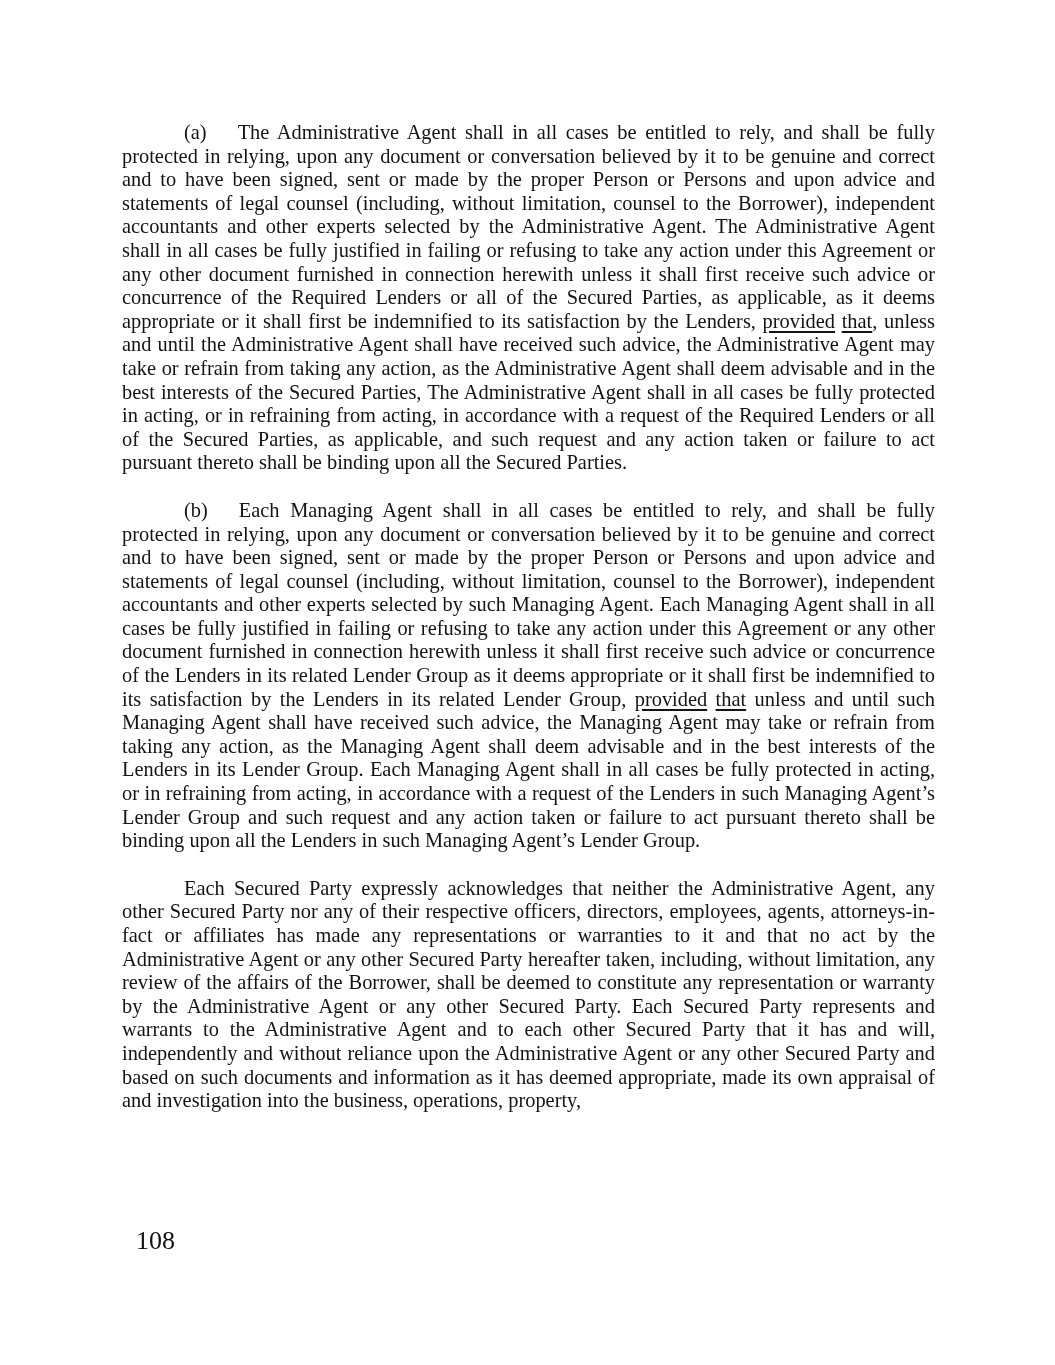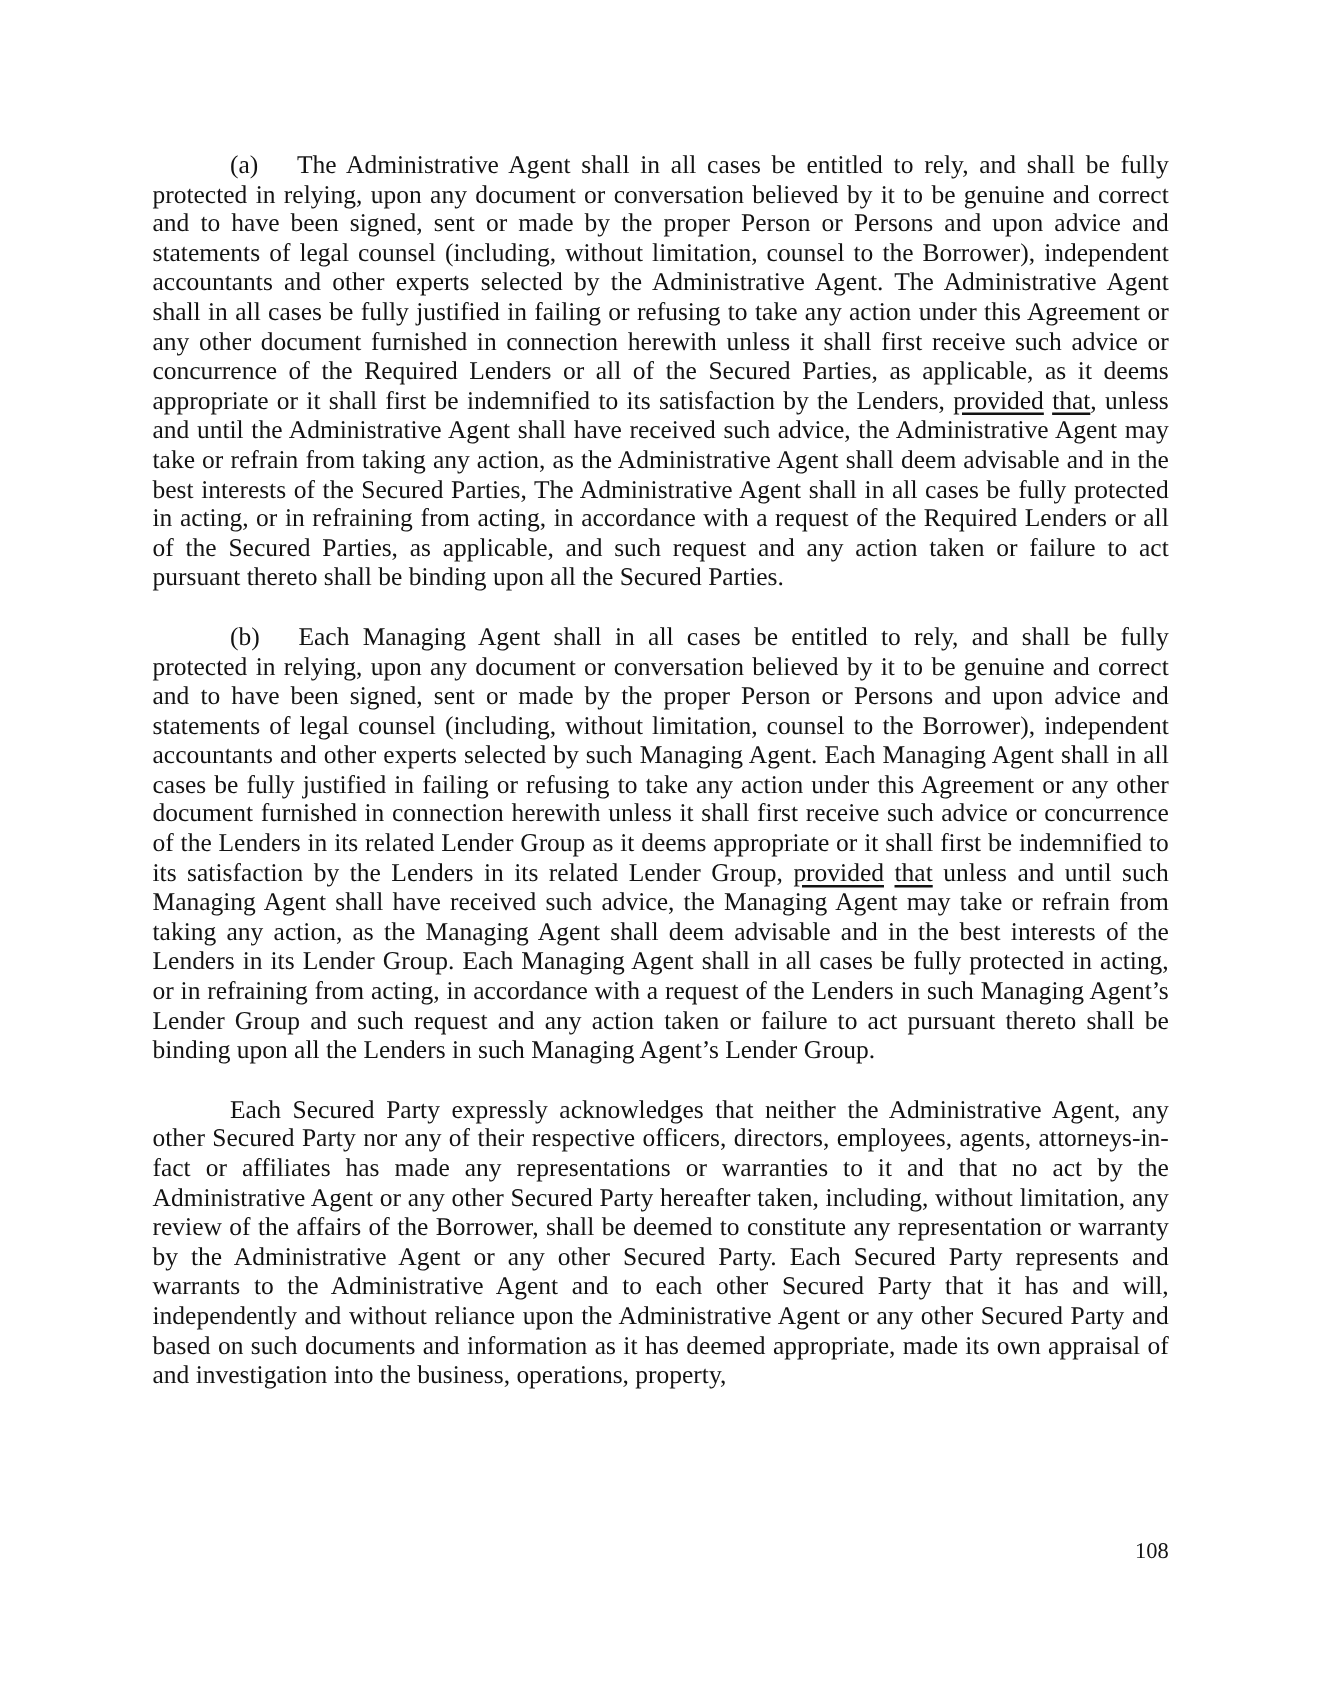--- a/index.html
+++ b/index.html
@@ -38,25 +38,25 @@
     font-size: 20.2px;
     line-height: 23.6px;
     font-weight: bold;
     text-align: justify;
     text-indent: 62px;
   }
   .u { text-decoration: underline; text-underline-offset: 3px; }
   .heading-title { text-decoration: underline; text-underline-offset: 3px; }
   .page-number {
     position: absolute;
-    left: 122px;
+    left: 136px;
     width: 813px;
     top: 1229px;
-    text-align: right;
-    font-size: 18px;
+    text-align: left;
+    font-size: 26px;
     line-height: 23.6px;
   }
 </style>
 </head>
 <body>
 
 <div class="page">
   <div class="content">
 
     <p class="body-para"><span>(a)</span><span class="label-gap"></span><span>The Administrative Agent shall in all cases be entitled to rely, and shall be fully protected in relying, upon any document or conversation believed by it to be genuine and correct and to have been signed, sent or made by the proper Person or Persons and upon advice and statements of legal counsel (including, without limitation, counsel to the Borrower), independent accountants and other experts selected by the Administrative Agent.  The Administrative Agent shall in all cases be fully justified in failing or refusing to take any action under this Agreement or any other document furnished in connection herewith unless it shall first receive such advice or concurrence of the Required Lenders or all of the Secured Parties, as applicable, as it deems appropriate or it shall first be indemnified to its satisfaction by the Lenders, </span><span class="u">provided</span> <span class="u">that</span><span>, unless and until the Administrative Agent shall have received such advice, the Administrative Agent may take or refrain from taking any action, as the Administrative Agent shall deem advisable and in the best interests of the Secured Parties, The Administrative Agent shall in all cases be fully protected in acting, or in refraining from acting, in accordance with a request of the Required Lenders or all of the Secured Parties, as applicable, and such request and any action taken or failure to act pursuant thereto shall be binding upon all the Secured Parties.</span></p>

